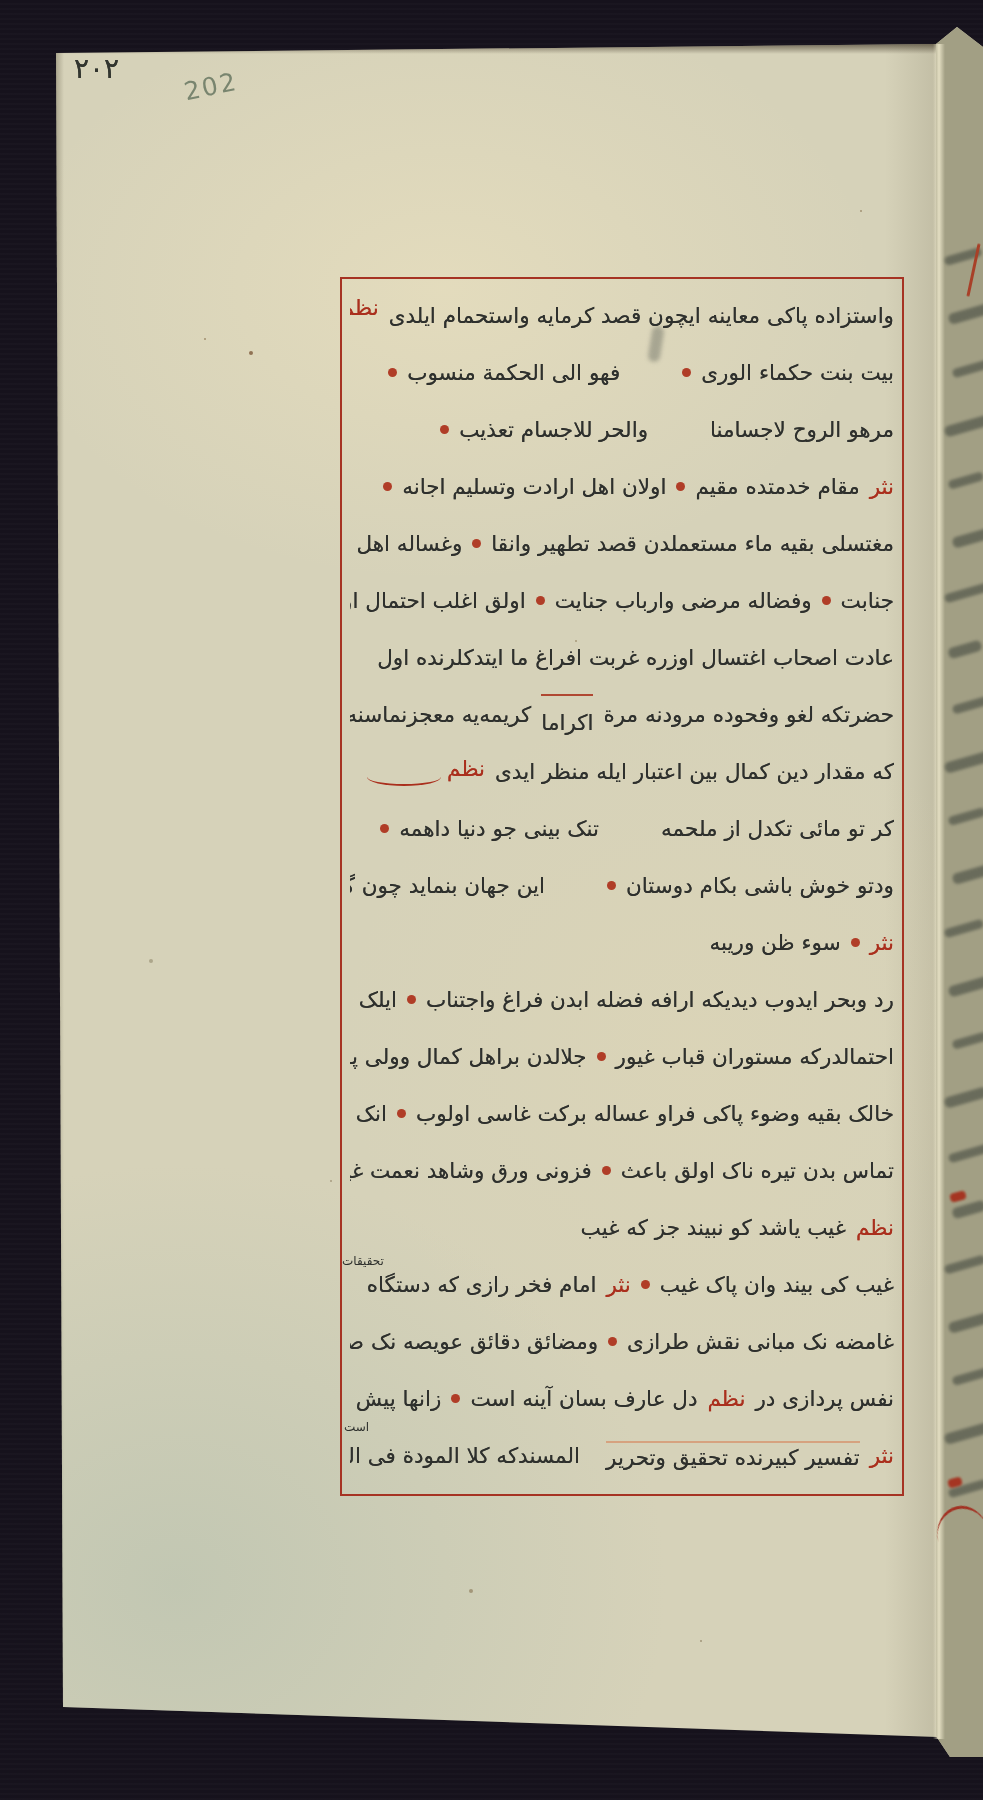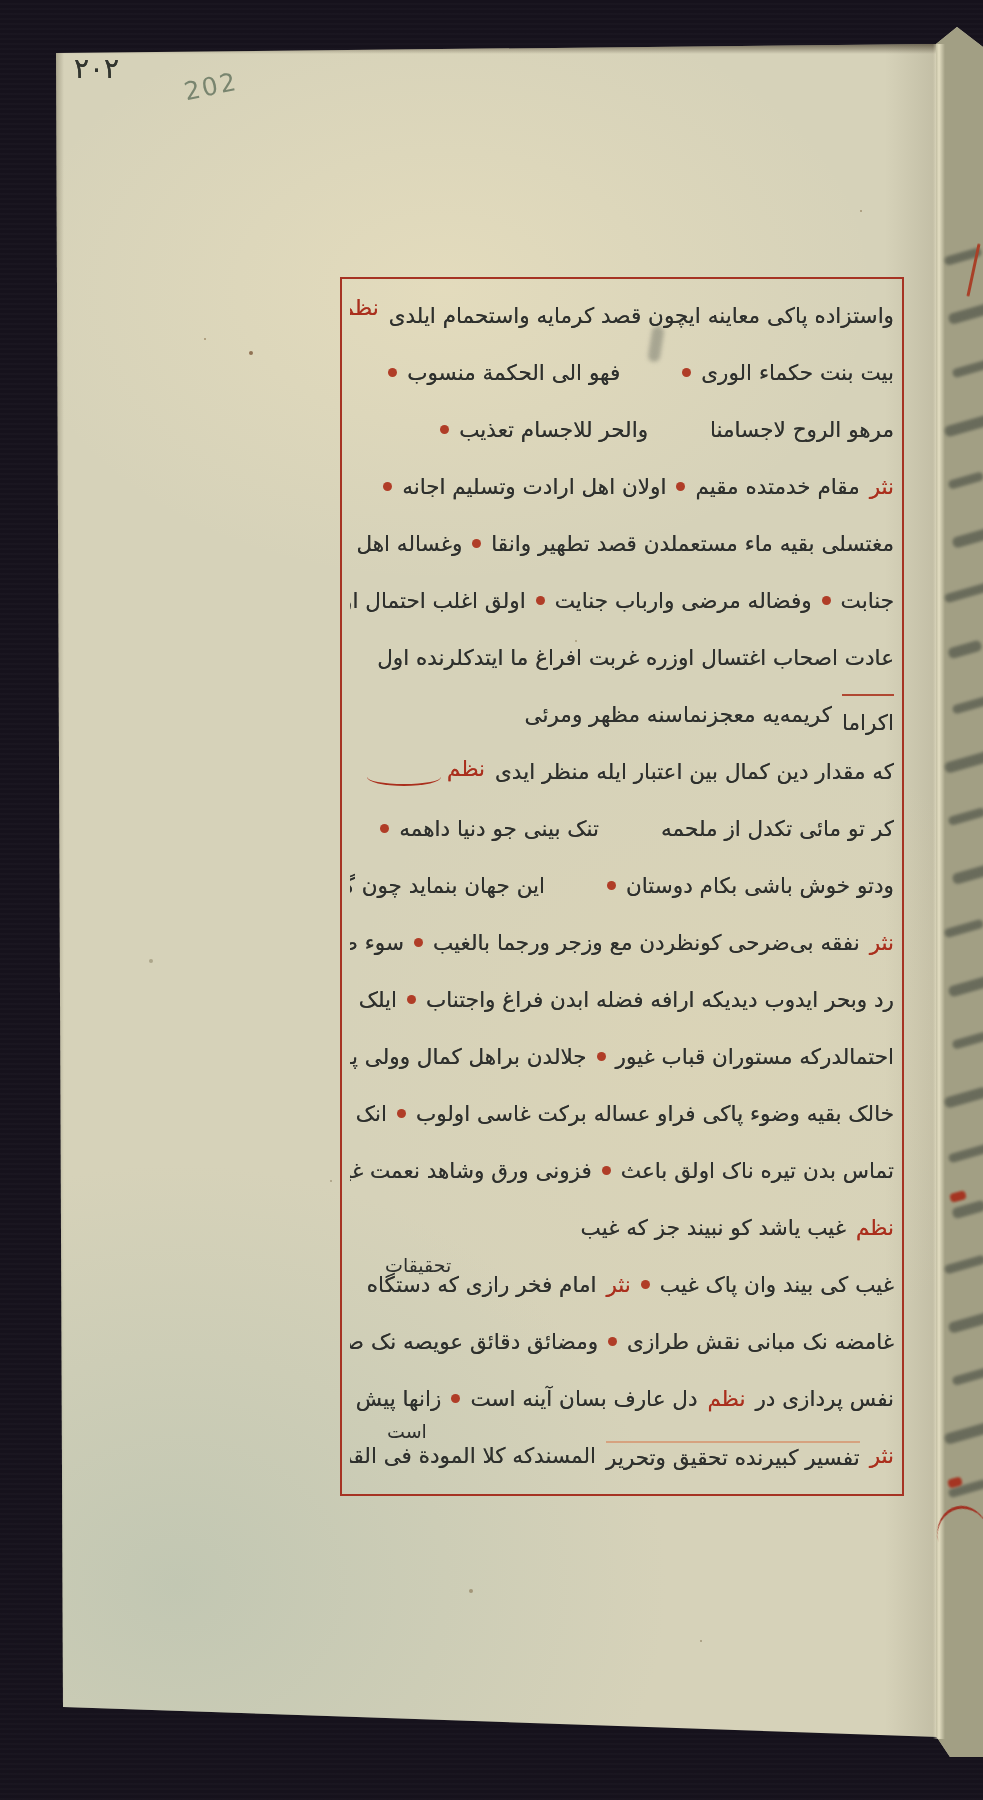--- a/index.html
+++ b/index.html
@@ -51,26 +51,26 @@
   .text-frame{position:absolute;left:340px;top:277px;width:564px;height:1219px;
     border:2.5px solid #a63323;box-sizing:border-box;}
   #lines{position:absolute;inset:0;overflow:hidden;}
   .line{position:absolute;right:8px;left:8px;height:56px;display:flex;direction:rtl;
     align-items:center;gap:10px;white-space:nowrap;overflow:hidden;
     font-size:21.5px;color:#2e302d;text-shadow:0 0 .5px rgba(46,48,45,.8);}
   .seg{flex:0 0 auto;}
   .seg.red{color:#aa2f1d;text-shadow:0 0 .4px rgba(170,47,29,.8);}
   .seg.raise{transform:translateY(-8px);}
   .seg.overline-strong{border-top:2.5px solid rgba(172,56,36,0.9);padding-top:14px;}
-  .seg.overline-faint{border-top:2.5px solid rgba(214,150,112,0.8);padding-top:2px;}
+  .seg.overline-faint{border-top:2.5px solid rgba(214,150,112,0.8);padding-top:2px;margin-left:16px;}
   .seg-dot{flex:0 0 auto;width:9px;height:9px;border-radius:50%;background:#b03d27;align-self:center;}
   .seg-gap{flex:0 0 auto;width:42px;}
   .swash{display:inline-block;width:74px;height:16px;margin:0 6px;vertical-align:-10px;
     border-bottom:2.5px solid #aa2f1d;border-radius:0 0 90% 90%/0 0 16px 16px;}
-  .interlinear{position:absolute;font-size:19px;color:#2e302d;direction:rtl;margin-left:43px;}
+  .interlinear{position:absolute;font-size:12px;color:#2e302d;direction:rtl;}
   .il-1{left:342px;top:1254px;}
   .il-2{left:344px;top:1420px;}
 </style>
 </head>
 <body>
 
 <div class="scene">
 
   <div class="main-page">
     <div class="speckles"></div>
@@ -147,20 +147,21 @@
           <span class="seg">جنابت</span>
           <span class="seg-dot"></span>
           <span class="seg">وفضاله مرضی وارباب جنایت</span>
           <span class="seg-dot"></span>
           <span class="seg">اولق اغلب احتمال اولمغله</span>
         </div>
         <div class="line" style="top: 350px;">
           <span class="seg">عادت اصحاب اغتسال اوزره غربت افراغ ما ایتدکلرنده اول</span>
         </div>
         <div class="line" style="top: 407px;">
+          <span class="seg">حضرتکه لغو وفحوده مرودنه مرة</span>
           <span class="seg overline-strong">اکراما</span>
           <span class="seg">کریمه‌یه معجزنماسنه مظهر ومرئی</span>
         </div>
         <div class="line" style="top: 464px;">
           <span class="seg">که مقدار دین کمال بین اعتبار ایله منظر ایدی</span>
           <span class="seg red">نظم<span class="swash"></span></span>
         </div>
         <div class="line" style="top: 521px;">
           <span class="seg">کر تو مائی تکدل از ملحمه</span>
           <span class="seg-gap"></span>
@@ -168,21 +169,20 @@
           <span class="seg-dot"></span>
         </div>
         <div class="line" style="top: 578px;">
           <span class="seg">ودتو خوش باشی بکام دوستان</span>
           <span class="seg-dot"></span>
           <span class="seg-gap"></span>
           <span class="seg">این جهان بنماید چون گلستان</span>
         </div>
         <div class="line" style="top: 635px;">
           <span class="seg red">نثر</span>
-          <span class="seg">نفقه بی‌ضرحی کونظردن مع وزجر ورجما بالغیب</span>
           <span class="seg-dot"></span>
           <span class="seg">سوء ظن وریبه</span>
         </div>
         <div class="line" style="top: 692px;">
           <span class="seg">رد وبحر ایدوب دیدیکه ارافه فضله ابدن فراغ واجتناب</span>
           <span class="seg-dot"></span>
           <span class="seg">ایلک</span>
         </div>
         <div class="line" style="top: 749px;">
           <span class="seg">احتمالدرکه مستوران قباب غیور</span>

